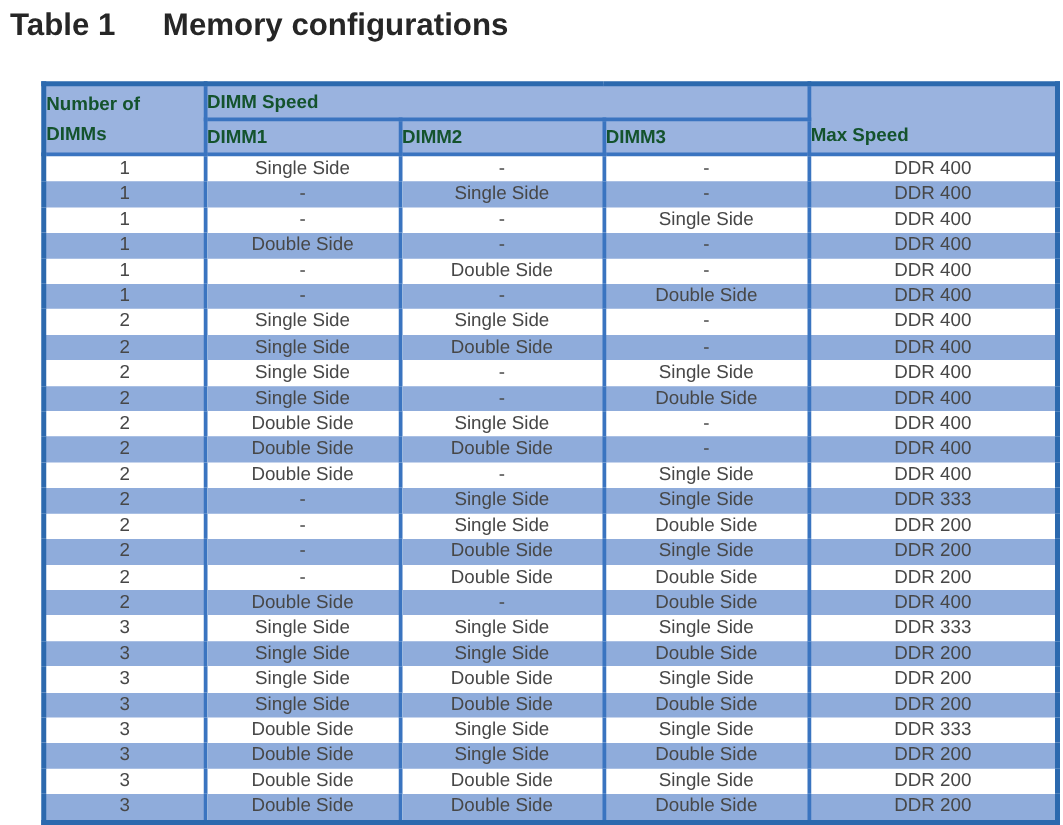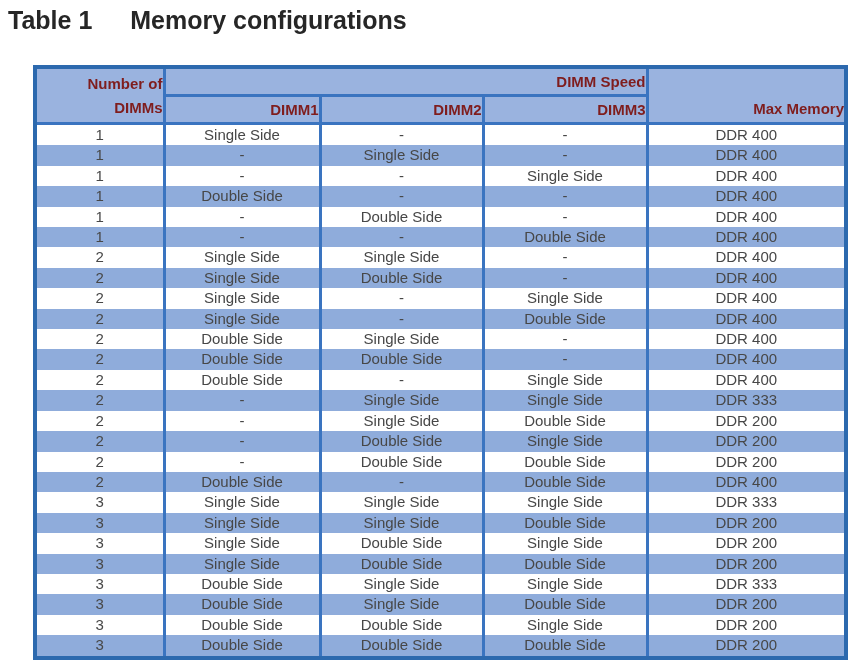--- a/index.html
+++ b/index.html
@@ -36,22 +36,22 @@
     border-collapse: collapse;
     table-layout: fixed;
     width: 811px;
     border: 4px solid #2c69ae;
   }
   table.memcfg th {
     background: #9ab3df;
     border: 3px solid #3a74c0;
     font-size: 15px;
     font-weight: bold;
-    color: #7f1d1d;
-    text-align: right;
+    color: #14532d;
+    text-align: left;
     vertical-align: middle;
     padding: 0;
     height: 25px;
     line-height: 1.15;
   }
   table.memcfg th.two-line {
     white-space: pre-line;
     line-height: 24px;
   }
   table.memcfg th.bottom-aligned {
@@ -91,21 +91,21 @@
       <col style="width:156px">
       <col style="width:163px">
       <col style="width:164px">
       <col style="width:199px">
     </colgroup>
     <thead>
       <tr>
         <th rowspan="2" class="two-line">Number of
 DIMMs</th>
         <th colspan="3">DIMM Speed</th>
-        <th rowspan="2" class="bottom-aligned">Max Memory</th>
+        <th rowspan="2" class="bottom-aligned">Max Speed</th>
       </tr>
       <tr>
         <th>DIMM1</th>
         <th>DIMM2</th>
         <th>DIMM3</th>
       </tr>
     </thead>
     <tbody>
         <tr>
           <td>1</td>

